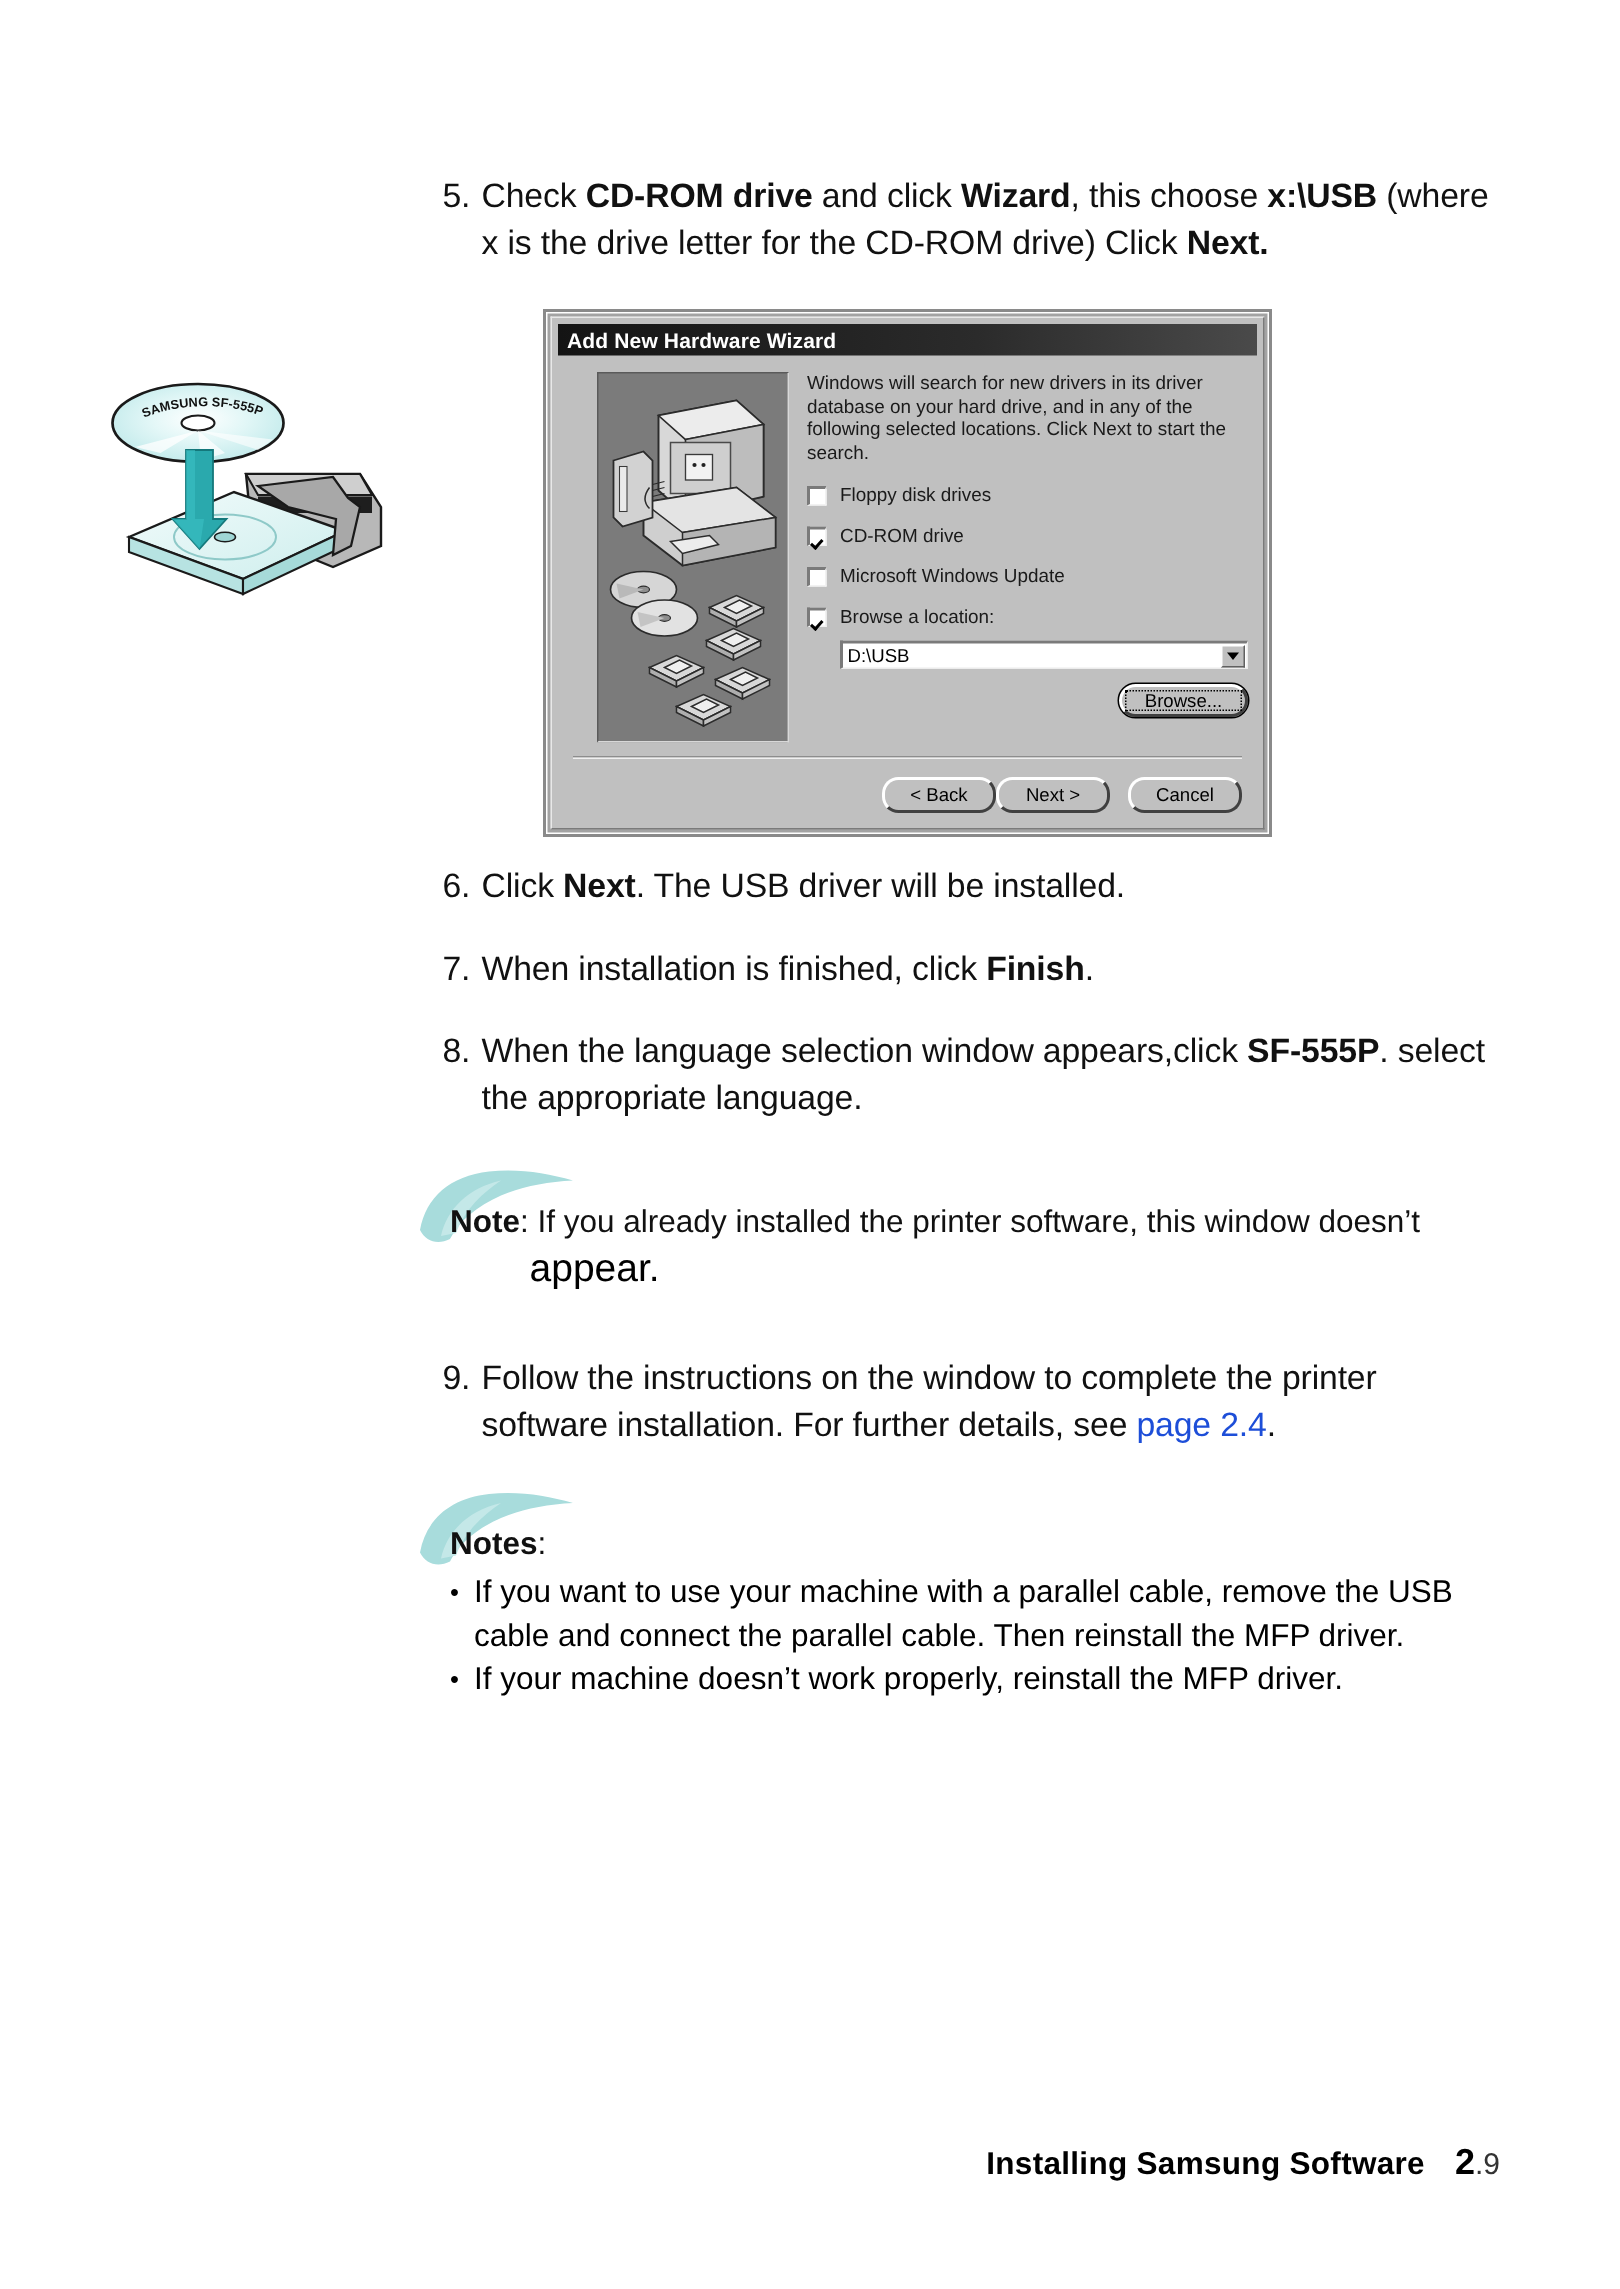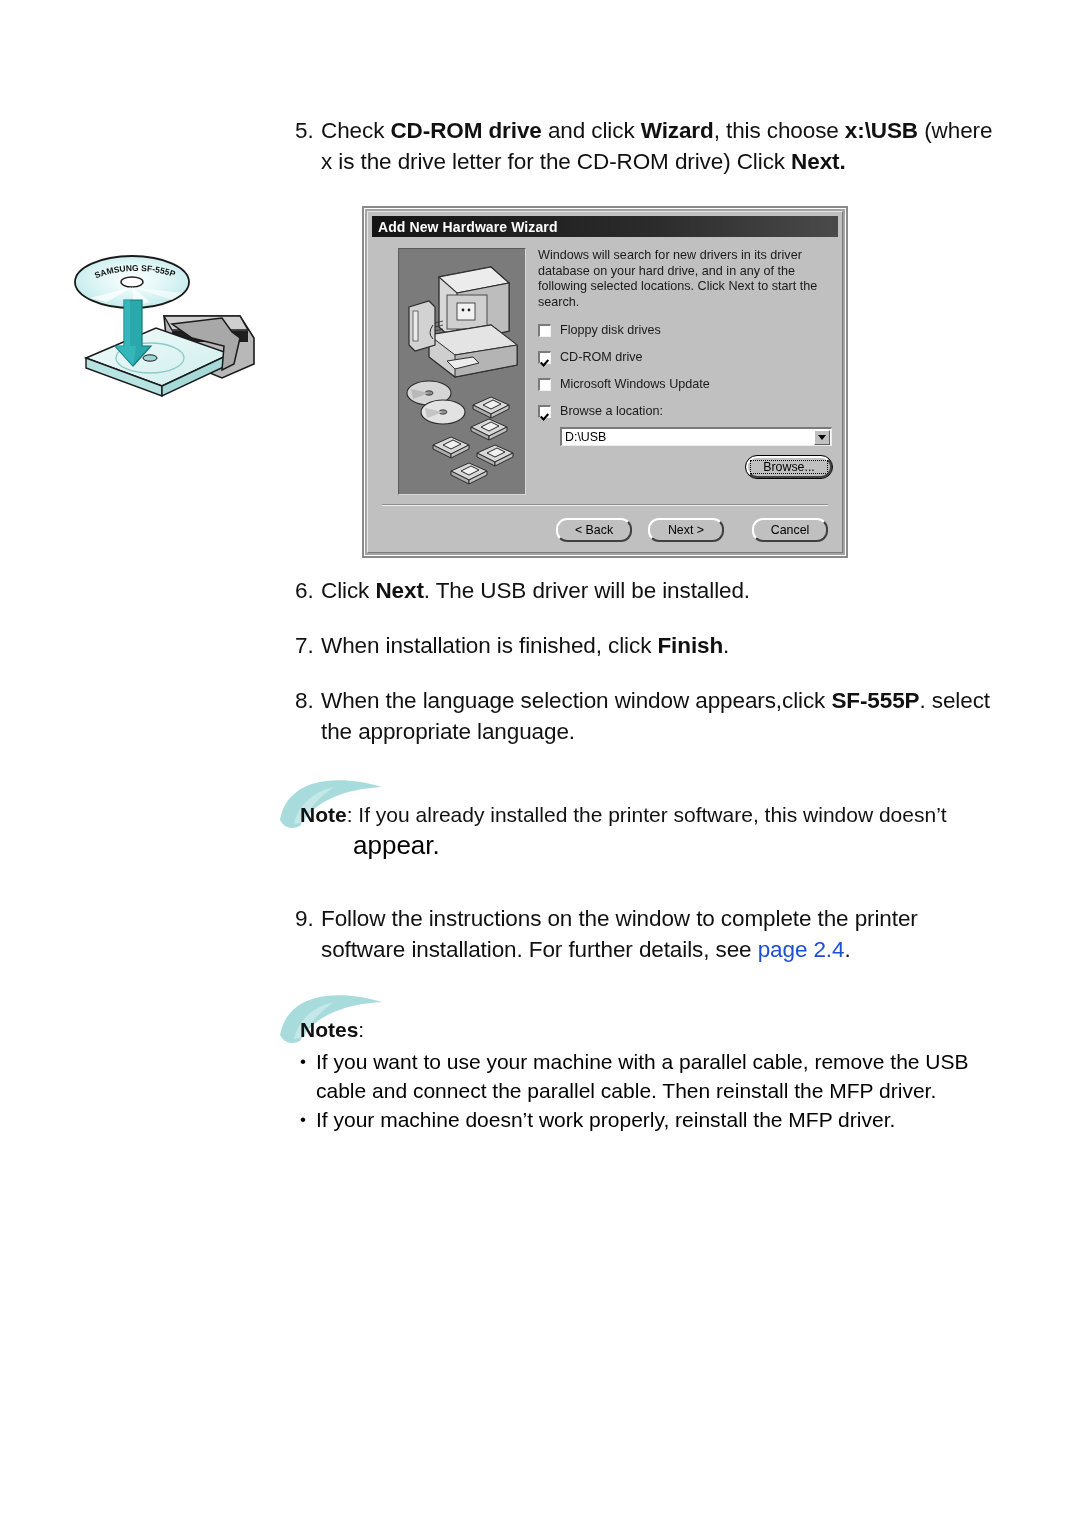--- a/index.html
+++ b/index.html
@@ -220,21 +220,21 @@
     right: 14px;
     top: 292px;
     border-top: 1px solid #8d8d8d;
     border-bottom: 1px solid #f0f0f0;
   }
   .wiz-buttons {
     position: absolute;
     right: 14px;
     top: 306px;
     display: flex;
-    gap: 16px;
+    gap: 0px;
   }
   .btn-nav { width: 76px; height: 24px; }
   .btn-nav.cancel { margin-left: 12px; }
 
   
   .cd-illus {
     position: absolute;
     left: 72px;
     top: 238px;
     width: 200px;
@@ -536,14 +536,20 @@
     <div class="bullet-item" style="margin-top:2px;">
       <span class="bullet-dot">•</span>
       <span class="bullet-body">If you want to use your machine with a parallel cable, remove the USB cable and connect the parallel cable. Then reinstall the MFP driver.</span>
     </div>
     <div class="bullet-item">
       <span class="bullet-dot">•</span>
       <span class="bullet-body">If your machine doesn’t work properly, reinstall the MFP driver.</span>
     </div>
   </div>
 
+  <div class="footer">
+    <span class="footer-title">Installing Samsung Software</span>
+    <span class="footer-pagenum">
+      <span class="pg-major">2</span><span class="pg-minor">.9</span>
+    </span>
+  </div>
 
 </div>
 
 </body></html>

